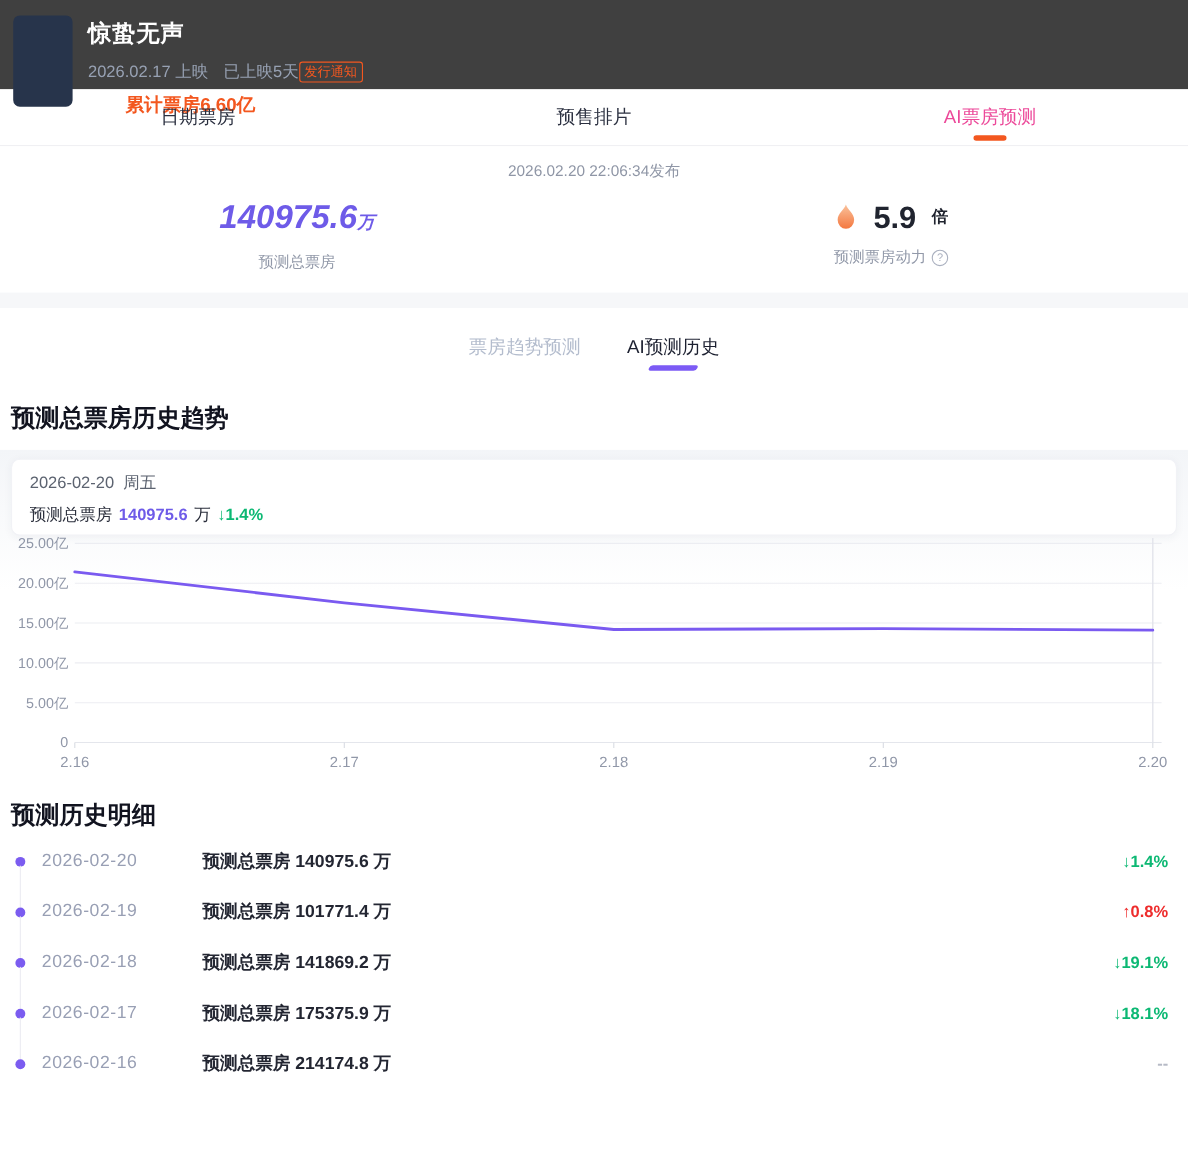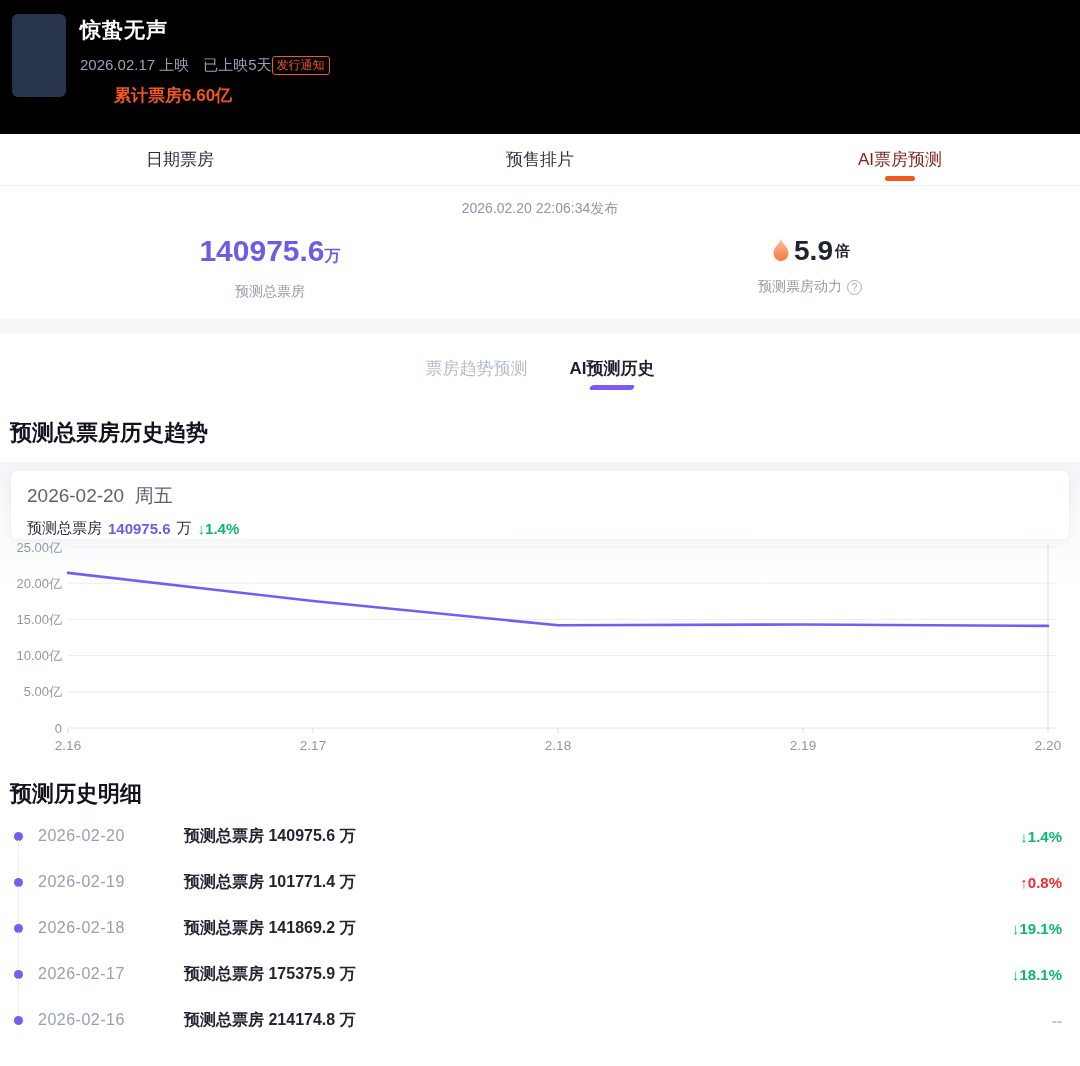--- a/index.html
+++ b/index.html
@@ -1,69 +1,69 @@
 <!DOCTYPE html>
 <html><head>
 <meta charset="utf-8">
 <style>
   * { margin:0; padding:0; box-sizing:border-box; }
   html,body { width:1080px; height:1066px; background:#fff; overflow:hidden;
     font-family:"Liberation Sans","DejaVu Sans",sans-serif; }
 
   
-  .hdr { position:relative; height:134px; background:#000000; color:#fff; }
+  .hdr { position:relative; height:81px; background:#404040; color:#fff; }
   .hdr .poster { position:absolute; left:12px; top:14px; width:54px; height:83px;
     background:#27344b; border-radius:6px; }
   .hdr .info { position:absolute; left:80px; top:16px; }
   .hdr .title { font-size:21px; font-weight:bold; letter-spacing:1px; }
   .hdr .meta { margin-top:12px; font-size:15px; color:#97a1b3; display:flex; align-items:center; }
   .hdr .meta .sep { width:14px; }
   .badge { display:inline-block; font-size:12px; color:#f3571f; border:1px solid #f3571f;
     border-radius:3px; padding:1px 4px; line-height:15px;text-align:right; }
   .hdr .cume { margin-top:9px; font-size:17px; font-weight:bold; color:#f3571f;margin-left:34px; }
 
   
   .tabbar { height:52px; display:flex; border-bottom:1px solid #ededf1; background:#fff; }
   .tab { flex:1; position:relative; display:flex; align-items:center; justify-content:center;
     font-size:17px; color:#2b3040; cursor:pointer; }
-  .tab.active { color:#7f1d1d; font-weight:500;text-align:right; }
+  .tab.active { color:#ec4899; font-weight:500;text-align:right; }
   .tab .bar { display:none; }
   .tab.active .bar { display:block; position:absolute; bottom:4px; left:50%; margin-left:-15px;
     width:30px; height:5px; border-radius:3px; background:#f3571f; }
 
   
   .pred { background:#fff; padding-top:14px; }
   .pub { text-align:center; font-size:14px; color:#8f96a6; }
   .pred-row { display:flex; margin-top:16px; padding-bottom:18px; }
   .pred-col { flex:1; text-align:center; }
-  .big-num { color:#6e5be8; font-weight:bold; font-size:30px; line-height:34px; }
+  .big-num { color:#6e5be8; font-weight:bold; font-size:30px; line-height:34px;font-style:italic; }
   .big-num .unit { font-size:16px; font-weight:bold; }
   .mom { color:#20242f; font-weight:bold; font-size:28px; line-height:34px;
-    display:flex; align-items:center; justify-content:center; gap:2px; }
+    display:flex; align-items:center; justify-content:center; gap:14px; }
   .mom .unit { font-size:15px; }
   .pred-label { margin-top:10px; font-size:14px; color:#9299a9;
     display:flex; align-items:center; justify-content:center; gap:5px; }
   .qmark { display:inline-flex; width:15px; height:15px; border:1px solid #aab0bf; border-radius:50%;
     font-size:10px; color:#aab0bf; align-items:center; justify-content:center; cursor:pointer; }
   .band { height:14px; background:#f6f7f9; }
 
   
   .subtabs { display:flex; justify-content:center; gap:42px; padding:24px 0 14px; background:#fff; }
   .subtab { position:relative; font-size:17px; color:#b3bccd; cursor:pointer; padding-bottom:10px;text-align:right; }
-  .subtab.active { color:#1c2030; font-weight:bold; }
+  .subtab.active { color:#1c2030; font-weight:normal; }
   .subtab .bar { display:none; }
   .subtab.active .bar { display:block; position:absolute; bottom:0; left:50%; margin-left:-22px;
     width:44px; height:5px; border-radius:3px; background:#7c5bf5; transform:skewX(-25deg); }
 
   
   h2.sec { font-size:22px; font-weight:bold; color:#11131f; margin:14px 0 0 10px; }
   .trend-bg { margin-top:14px; background:linear-gradient(180deg,#f3f5f8 0%,#ffffff 42%); padding-top:8px; }
   .tip-card { margin:0 10px; height:70px; background:#fff; border:1px solid #f1f2f6; border-radius:8px;
     box-shadow:0 2px 8px rgba(40,50,80,.05); padding:12px 16px; }
-  .tip-date { font-size:19px; color:#5c6370; }
+  .tip-date { font-size:15px; color:#5c6370; }
   .tip-line { margin-top:10px; font-size:15px; color:#2a2e3b; display:flex; align-items:center; gap:6px; }
   .tip-val { color:#6e5be8; font-weight:bold; }
   .up-txt { color:#ee2c2c; font-weight:bold; }
   .down-txt { color:#0cb873; font-weight:bold; }
   .none-txt { color:#b6bac6; font-weight:normal; font-size:13px; }
   .chart-wrap { width:1080px; height:225px; }
 
   
   .hist { padding:4px 0 0; }
   .hrow { position:relative; height:46px; display:flex; align-items:center; padding:0 18px 0 14px; }

